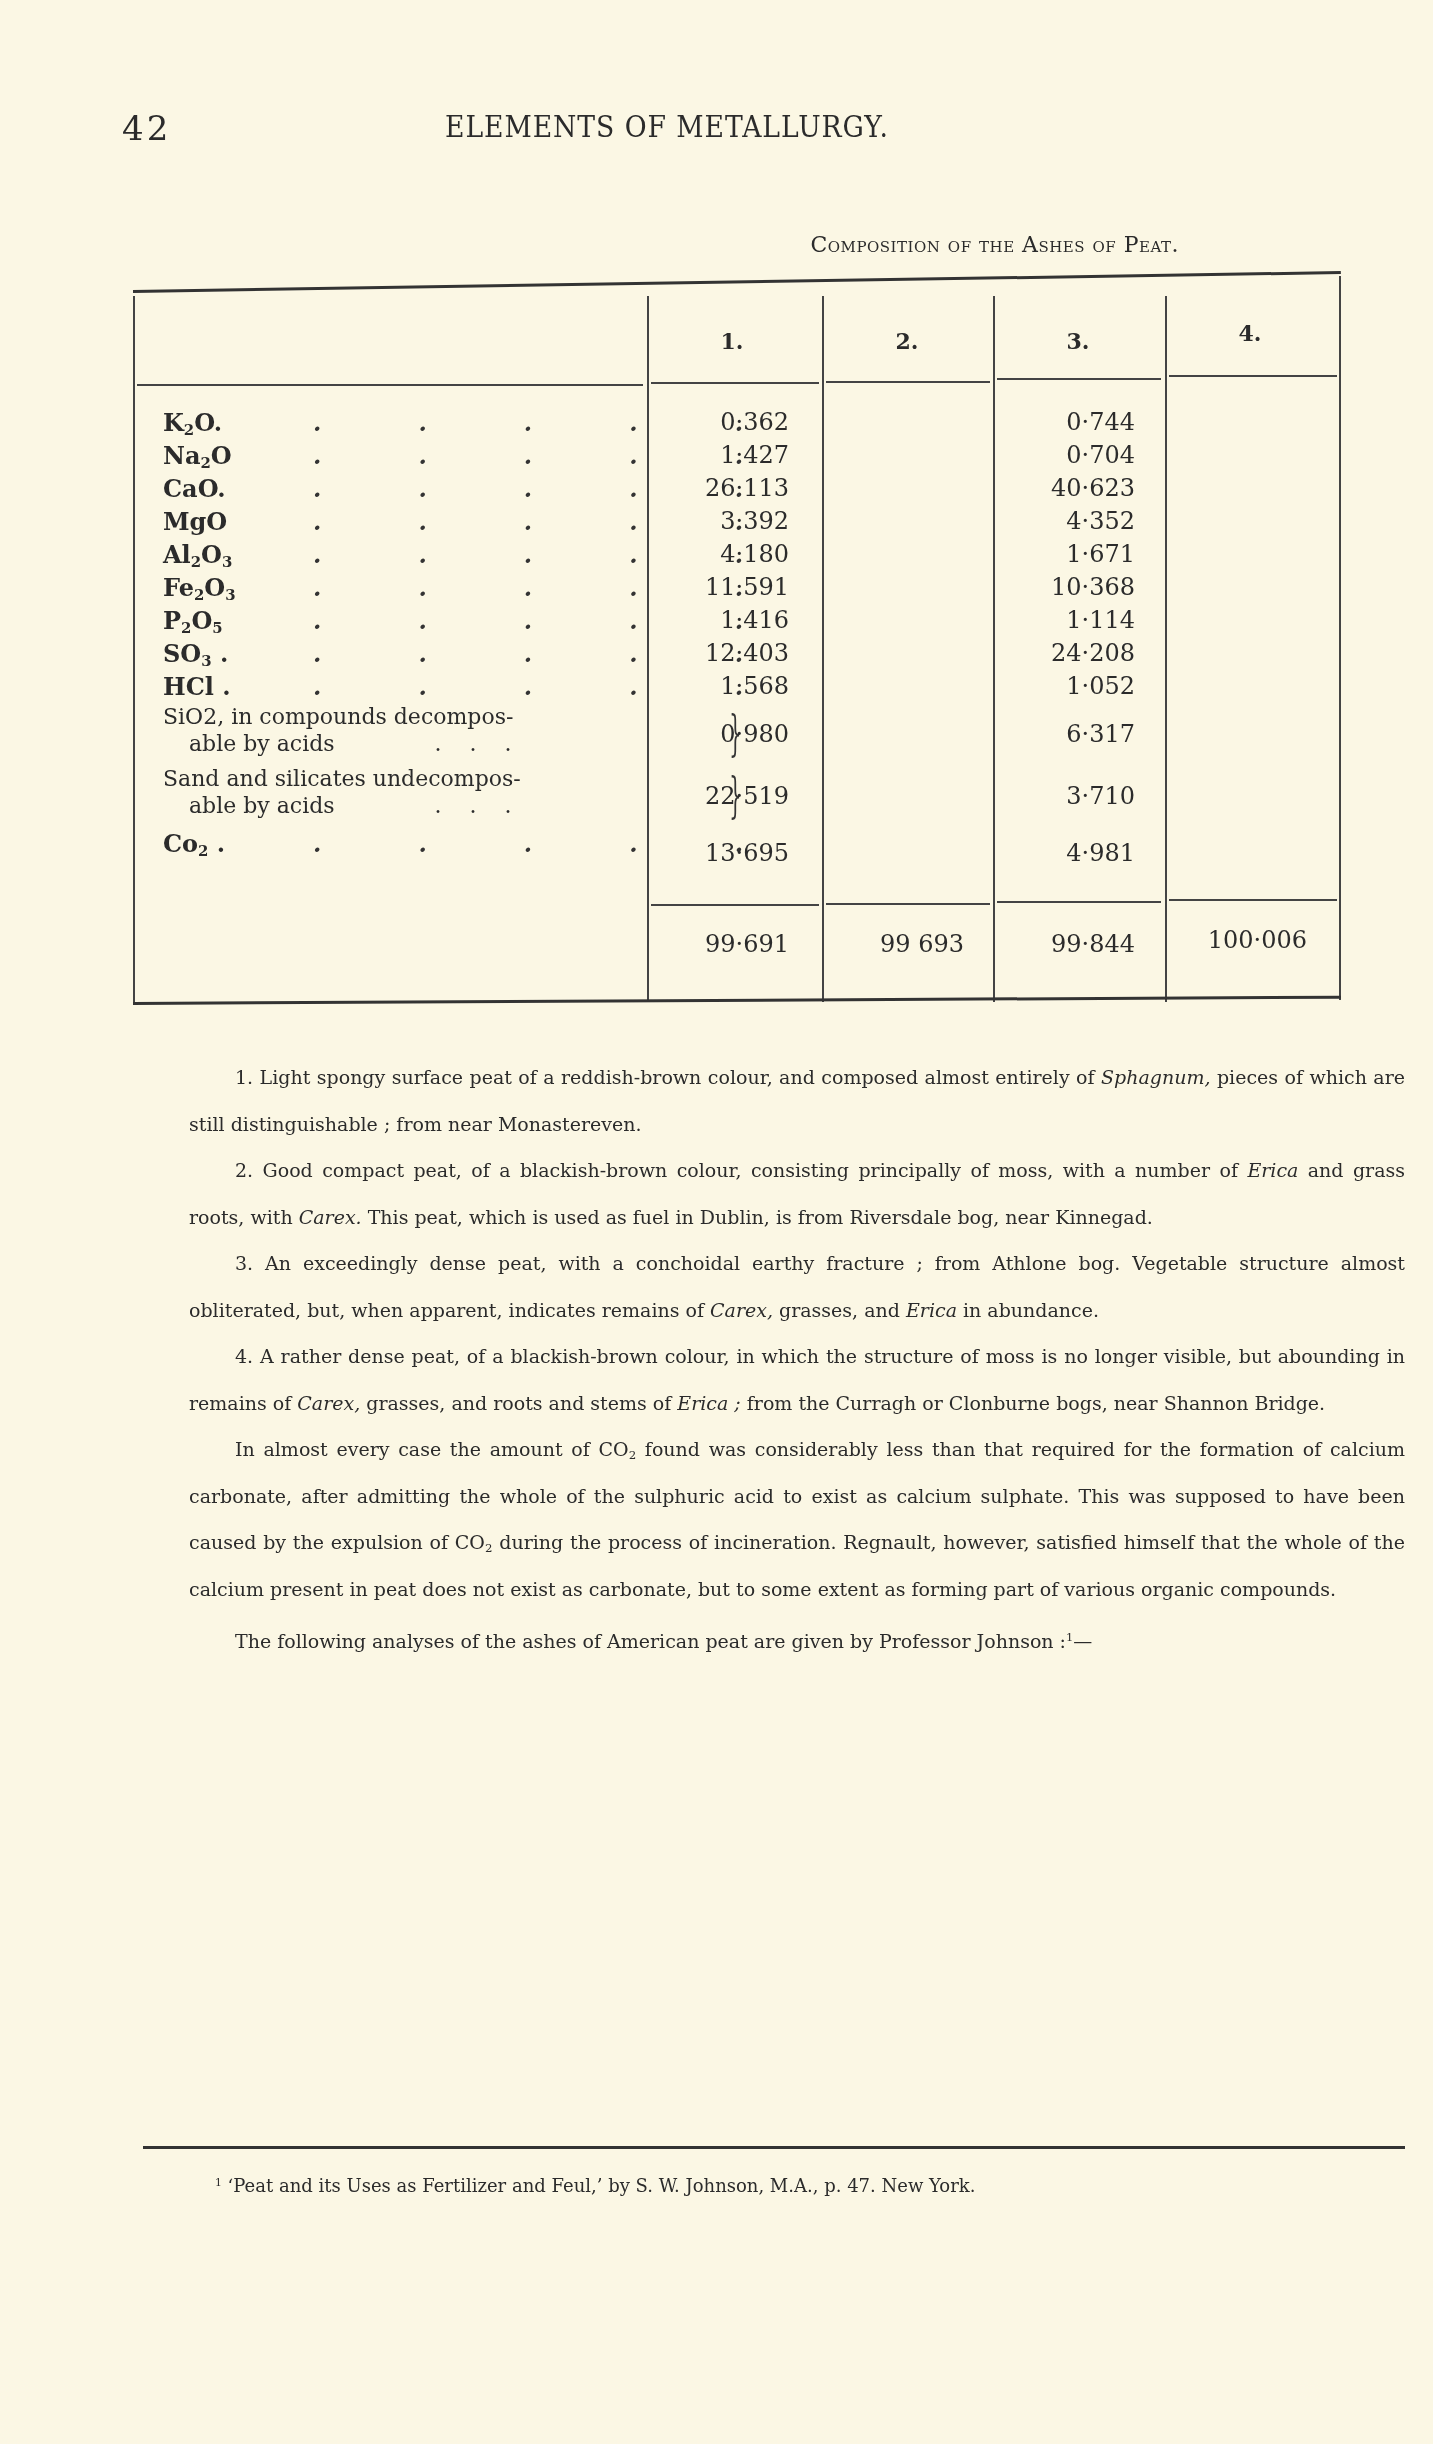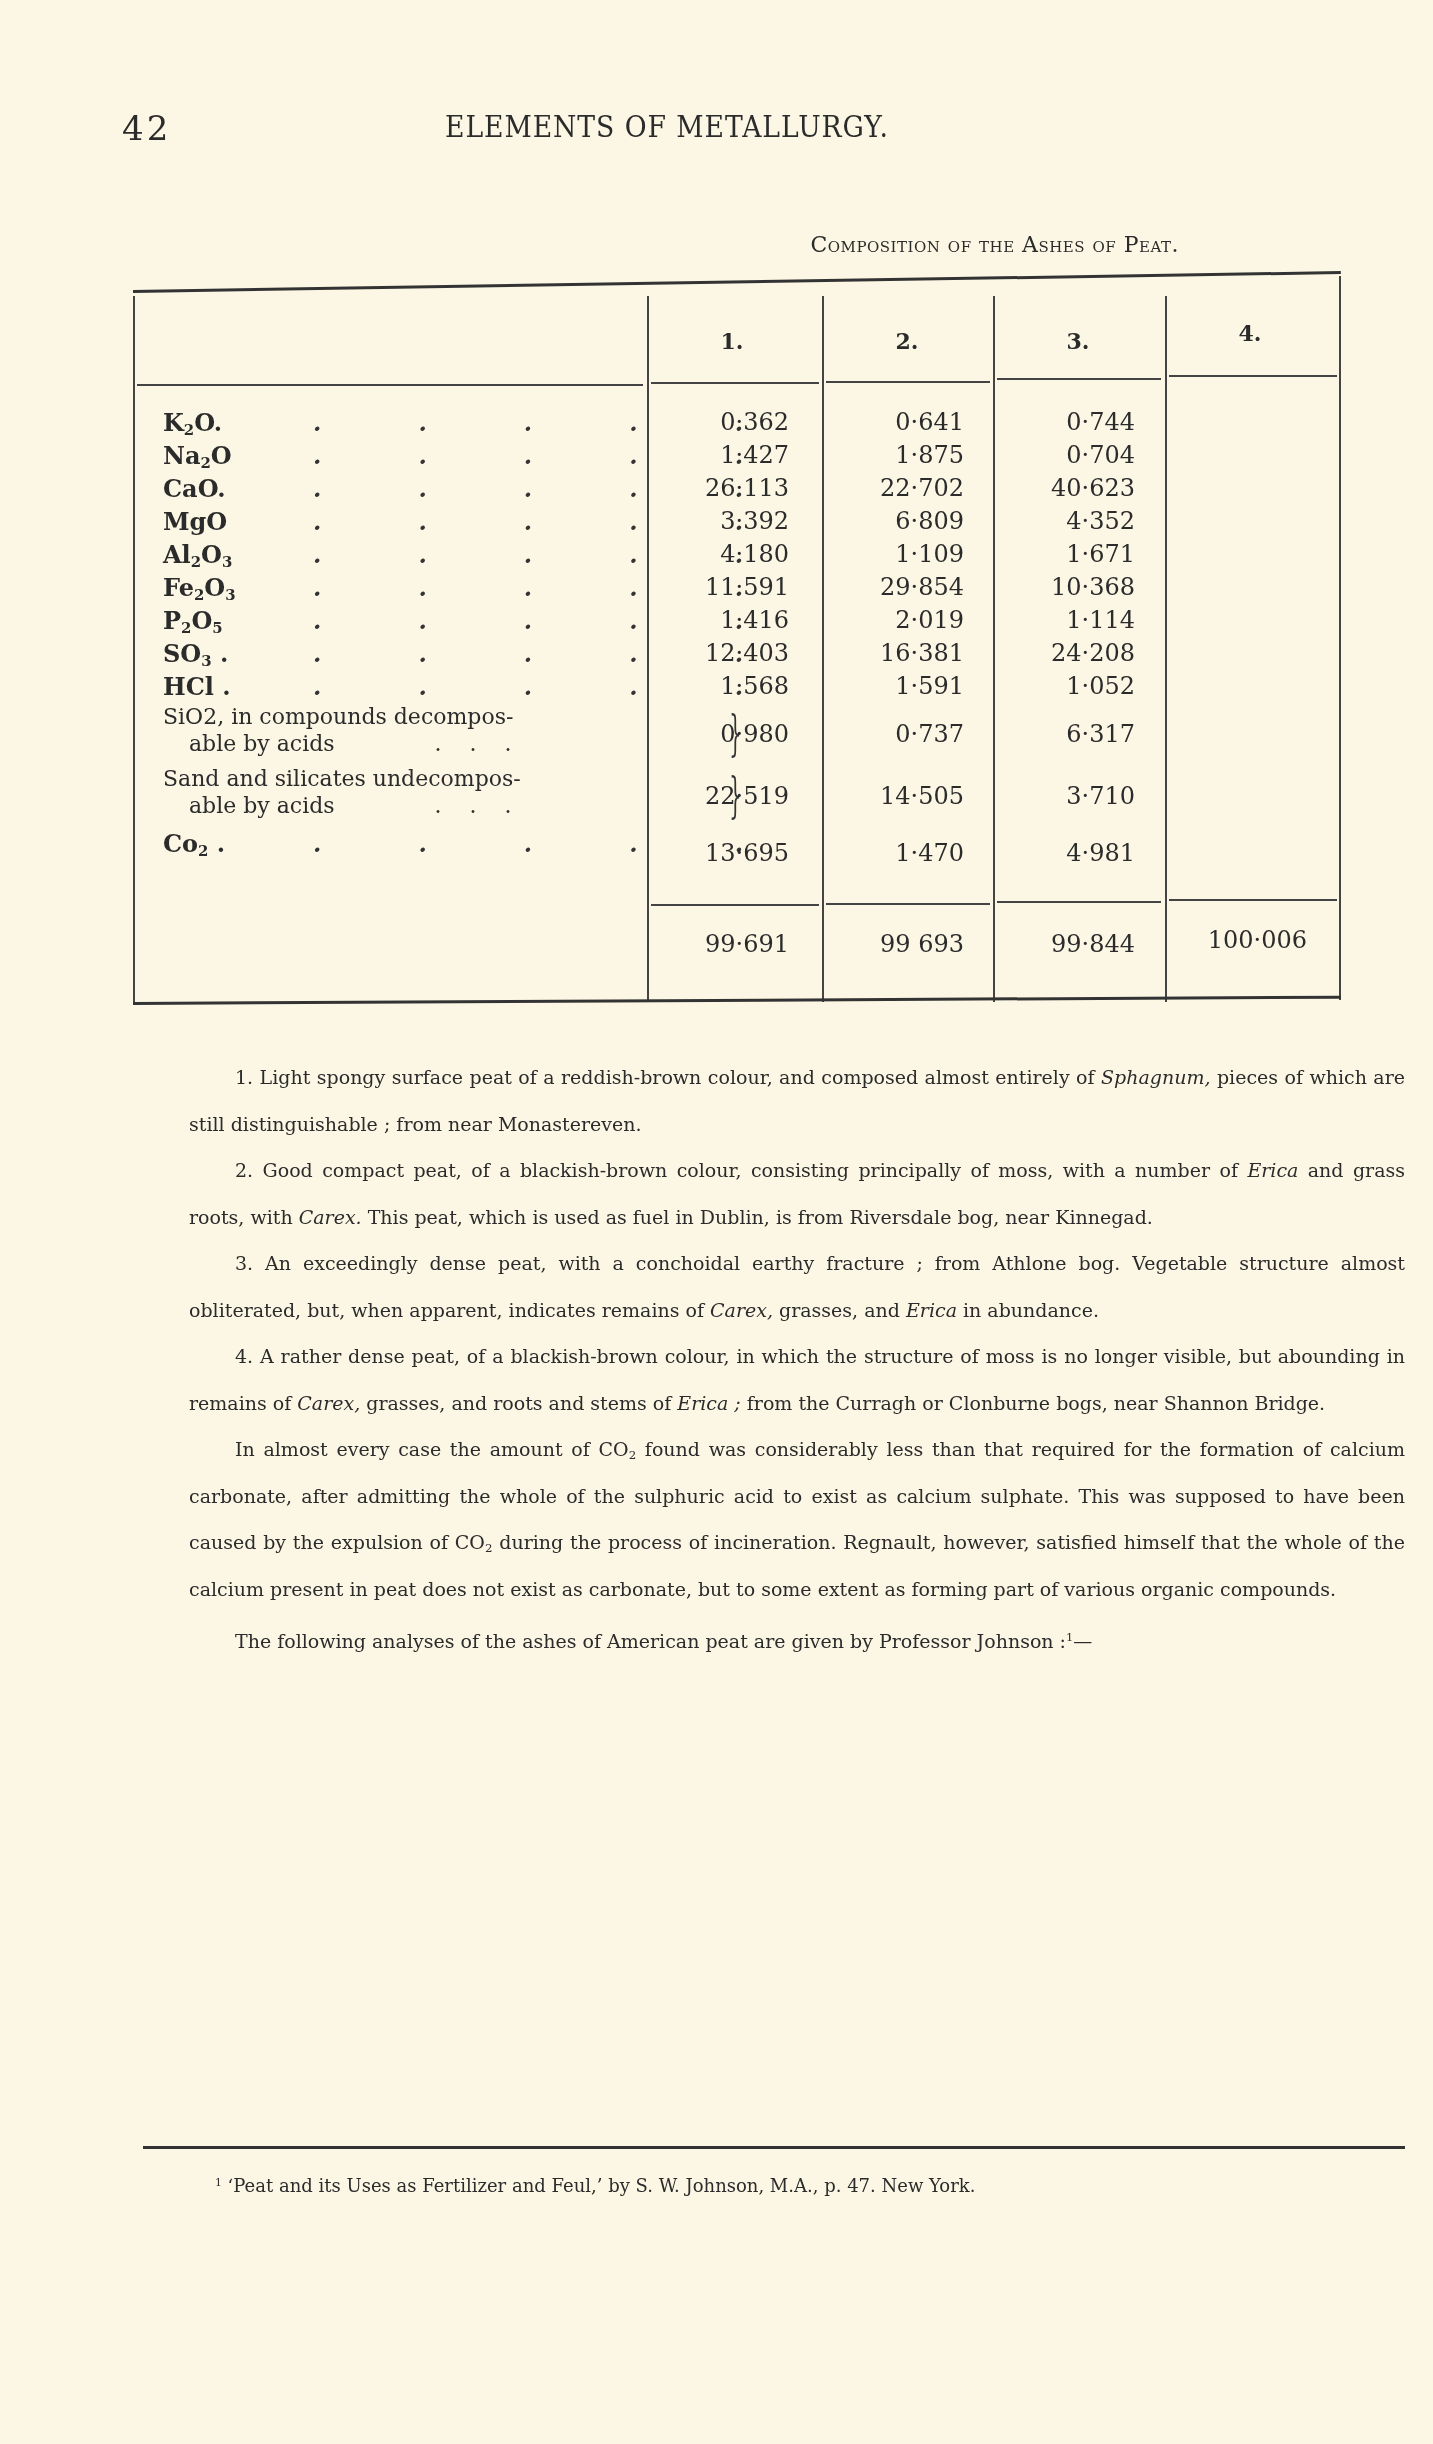--- a/index.html
+++ b/index.html
@@ -187,34 +187,20 @@
     <div class="v">3·392</div>
     <div class="v">4·180</div>
     <div class="v">11·591</div>
     <div class="v">1·416</div>
     <div class="v">12·403</div>
     <div class="v">1·568</div>
     <div class="v2">0·980</div>
     <div class="v2">22·519</div>
     <div class="v3">13·695</div>
   </div>
-  <div class="valcol" style="left:689px;">
-    <div class="v">0·641</div>
-    <div class="v">1·875</div>
-    <div class="v">22·702</div>
-    <div class="v">6·809</div>
-    <div class="v">1·109</div>
-    <div class="v">29·854</div>
-    <div class="v">2·019</div>
-    <div class="v">16·381</div>
-    <div class="v">1·591</div>
-    <div class="v2">0·737</div>
-    <div class="v2">14·505</div>
-    <div class="v3">1·470</div>
-  </div>
   <div class="valcol" style="left:860px;">
     <div class="v">0·744</div>
     <div class="v">0·704</div>
     <div class="v">40·623</div>
     <div class="v">4·352</div>
     <div class="v">1·671</div>
     <div class="v">10·368</div>
     <div class="v">1·114</div>
     <div class="v">24·208</div>
     <div class="v">1·052</div>

